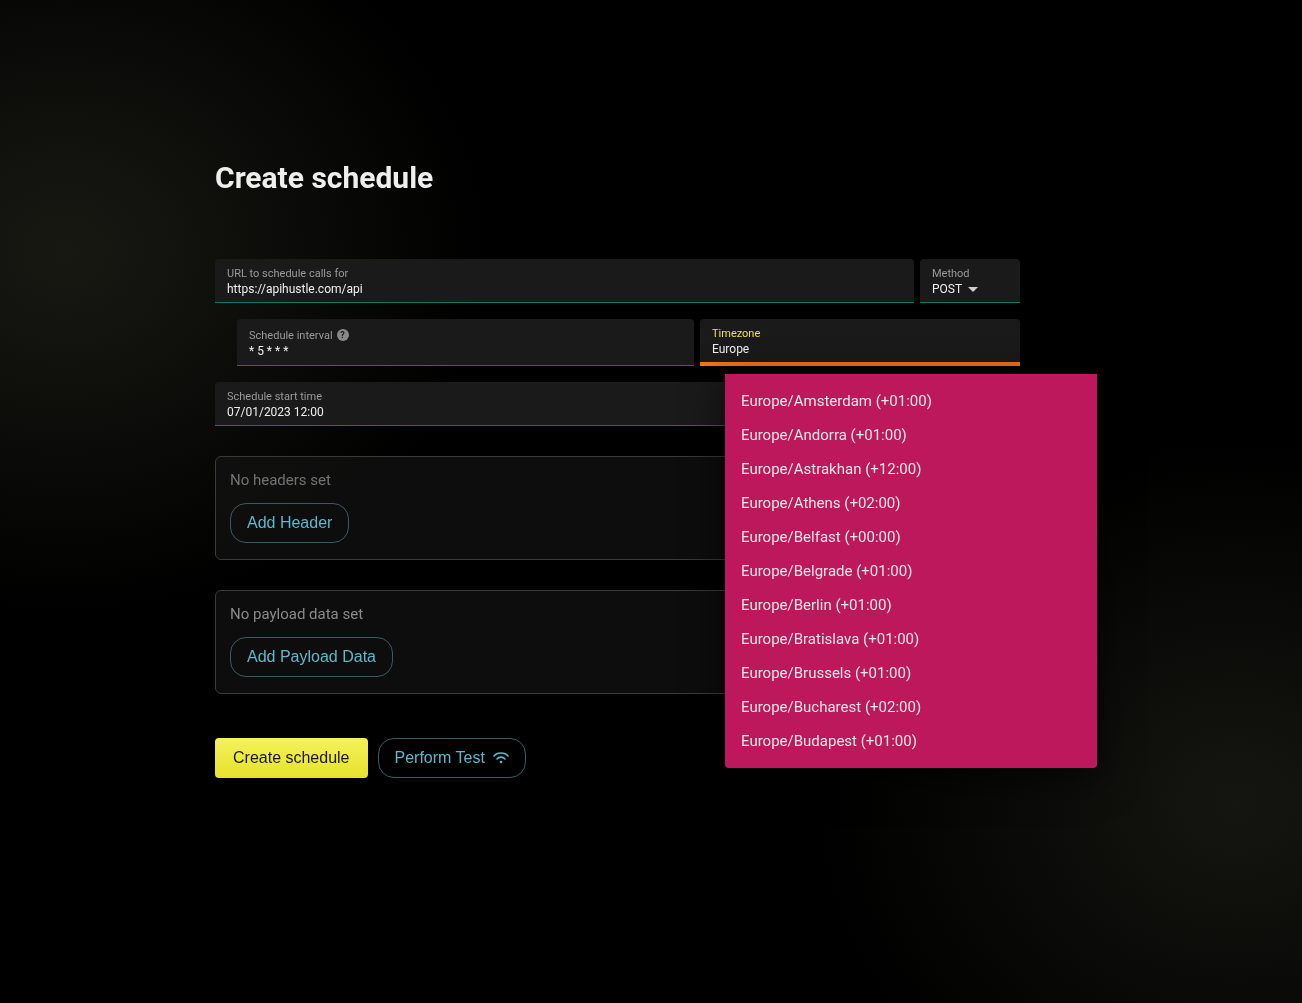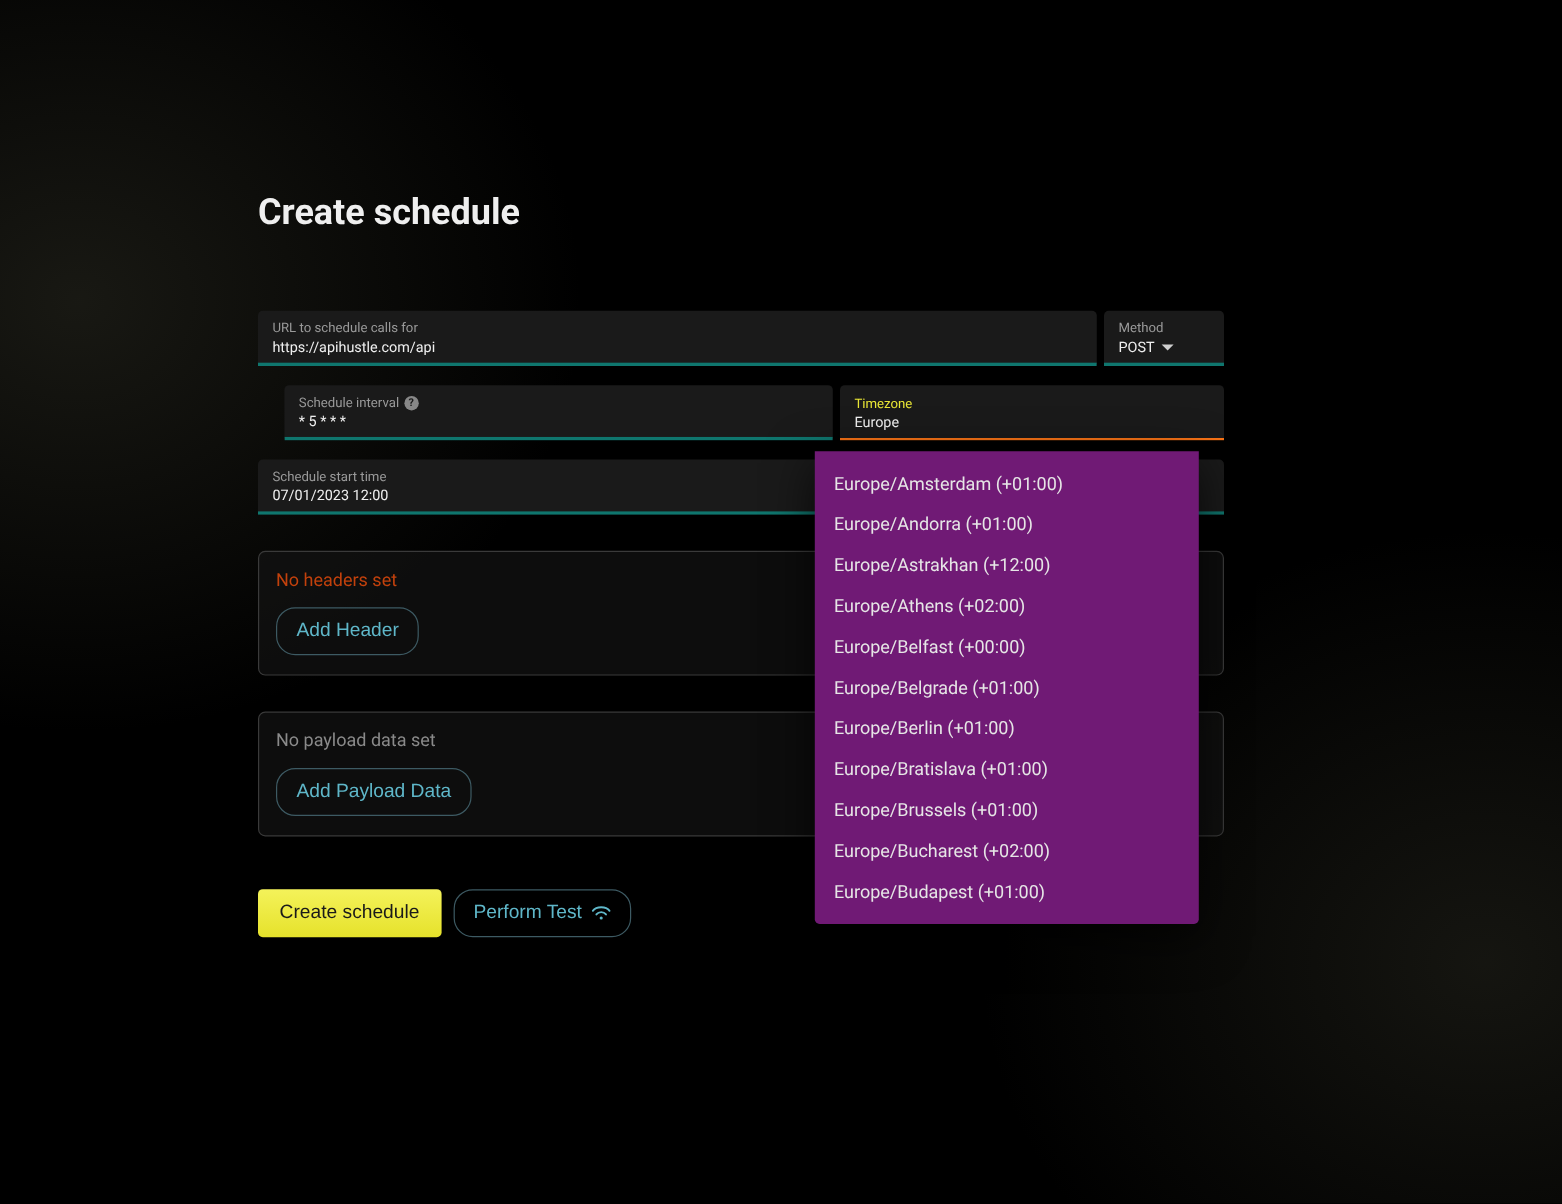--- a/index.html
+++ b/index.html
@@ -29,28 +29,28 @@
     font-weight: 700;
     color: #efefef;
     margin-bottom: 64px;
   }
   .row { display: flex; gap: 6px; margin-bottom: 16px; }
   .field {
     background: #1a1a1a;
     border: none;
     border-top-left-radius: 4px;
     border-top-right-radius: 4px;
-    border-bottom: 3px solid #0f766e;
+    border-bottom: 1px solid #0f766e;
     padding: 8px 12px 6px 12px;
     display: flex;
     flex-direction: column;
     justify-content: center;
     position: relative;
   }
-  .field.active { border-bottom: 2px solid #f97316; }
+  .field.active { border-bottom: 4px solid #f97316; }
   .field-label {
     font-size: 11px;
     color: #9a9a9a;
     margin-bottom: 2px;
     display: flex;
     align-items: center;
     gap: 4px;
   }
   .field.active .field-label { color: #e9e635; }
   .field-value {
@@ -85,21 +85,21 @@
   .timezone-field { width: 320px; }
   .start-field { width: 100%; }
 
   .panel {
     background: rgba(22,22,22,0.6);
     border: 1px solid #3a3a3a;
     border-radius: 6px;
     padding: 14px 14px 16px 14px;
     margin-top: 30px;
   }
-  .panel-text { font-size: 15px; color: #c2410c; margin-bottom: 14px; }
+  .panel-text { font-size: 15px; color: #737373; margin-bottom: 14px; }
   .panel-text.muted { color: #8a8a8a; }
   .outline-btn {
     display: inline-flex;
     align-items: center;
     gap: 8px;
     border: 1px solid #3d5a63;
     background: transparent;
     color: #5fb7c9;
     font-size: 16px;
     padding: 10px 16px;
@@ -114,24 +114,24 @@
     font-weight: 500;
     border: none;
     border-radius: 4px;
     padding: 10px 18px;
     cursor: pointer;
   }
   .test-icon { display:inline-flex; }
 
   .dropdown {
     position: absolute;
-    left: 464px;
+    left: 510px;
     top: 55px;
-    width: 320px;
-    background: #701a75;
+    width: 372px;
+    background: #be185d;
     border-radius: 0 0 4px 4px;
     box-shadow: 0 10px 40px rgba(0,0,0,0.7);
     padding: 10px 0;
     z-index: 50;
   }
   .dropdown-item {
     padding: 8px 16px;
     font-size: 15px;
     color: #e6e6e6;
     cursor: pointer;

